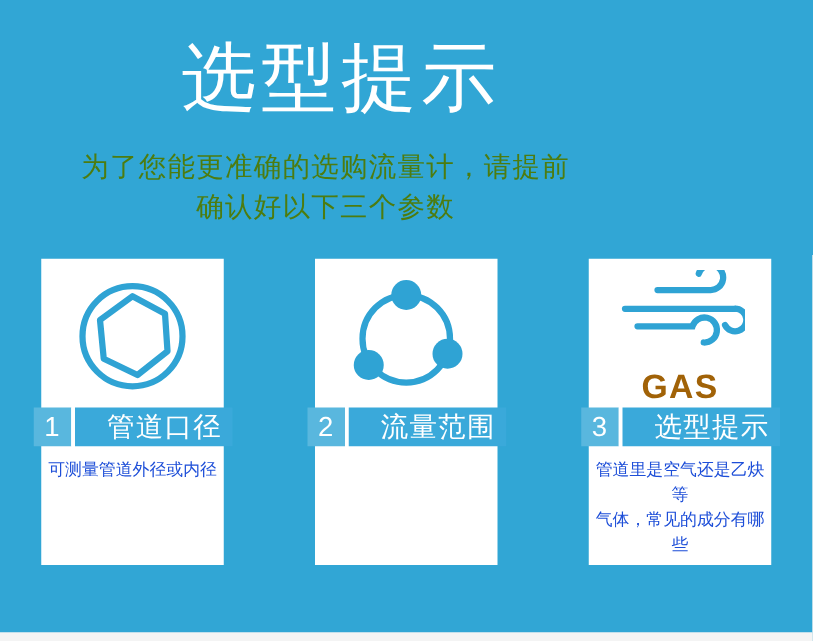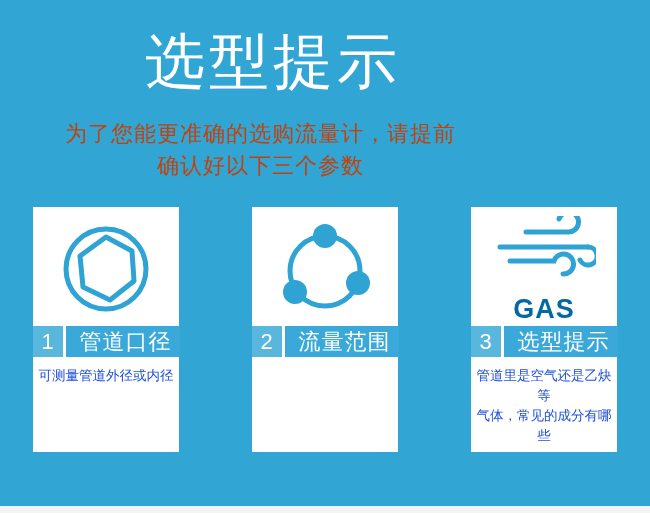--- a/index.html
+++ b/index.html
@@ -44,21 +44,21 @@
     line-height: 72px;
     letter-spacing: 4px;
     font-weight: 400;
   }
   #subheading {
     position: absolute;
     left: 0;
     top: 118px;
     width: 521px;
     text-align: center;
-    color: #c2410c;
+    color: #4d7c0f;
     font-size: 22px;
     line-height: 32px;
     letter-spacing: 1px;
     font-weight: 400;
   }
   #subheading .line {
     display: block;
   }
   #cards {
     position: absolute;
@@ -106,40 +106,40 @@
   }
   .badge-sep {
     width: 3px;
     background: #ffffff;
   }
   .badge-title {
     background: #3aa9da;
     color: #ffffff;
     font-size: 22px;
     line-height: 31px;
-    padding: 0 8px 0 14px;
+    padding: 0 8px 0 26px;
     letter-spacing: 1px;
     white-space: nowrap;
   }
   .card-desc {
     margin-top: 9px;
     color: #1d4ed8;
     font-size: 13.5px;
     line-height: 20px;
     text-align: center;
     letter-spacing: 0px;
     padding: 0 4px;
   }
   .card-desc .line {
     display: block;
   }
   .gas-label {
     font-size: 27px;
     font-weight: bold;
-    color: #0369a1;
+    color: #a16207;
     letter-spacing: 1px;
     line-height: 1;
     margin-top: 18px;
   }
   .icon-gas-wrap {
     display: flex;
     flex-direction: column;
     align-items: center;
     justify-content: center;
   }

